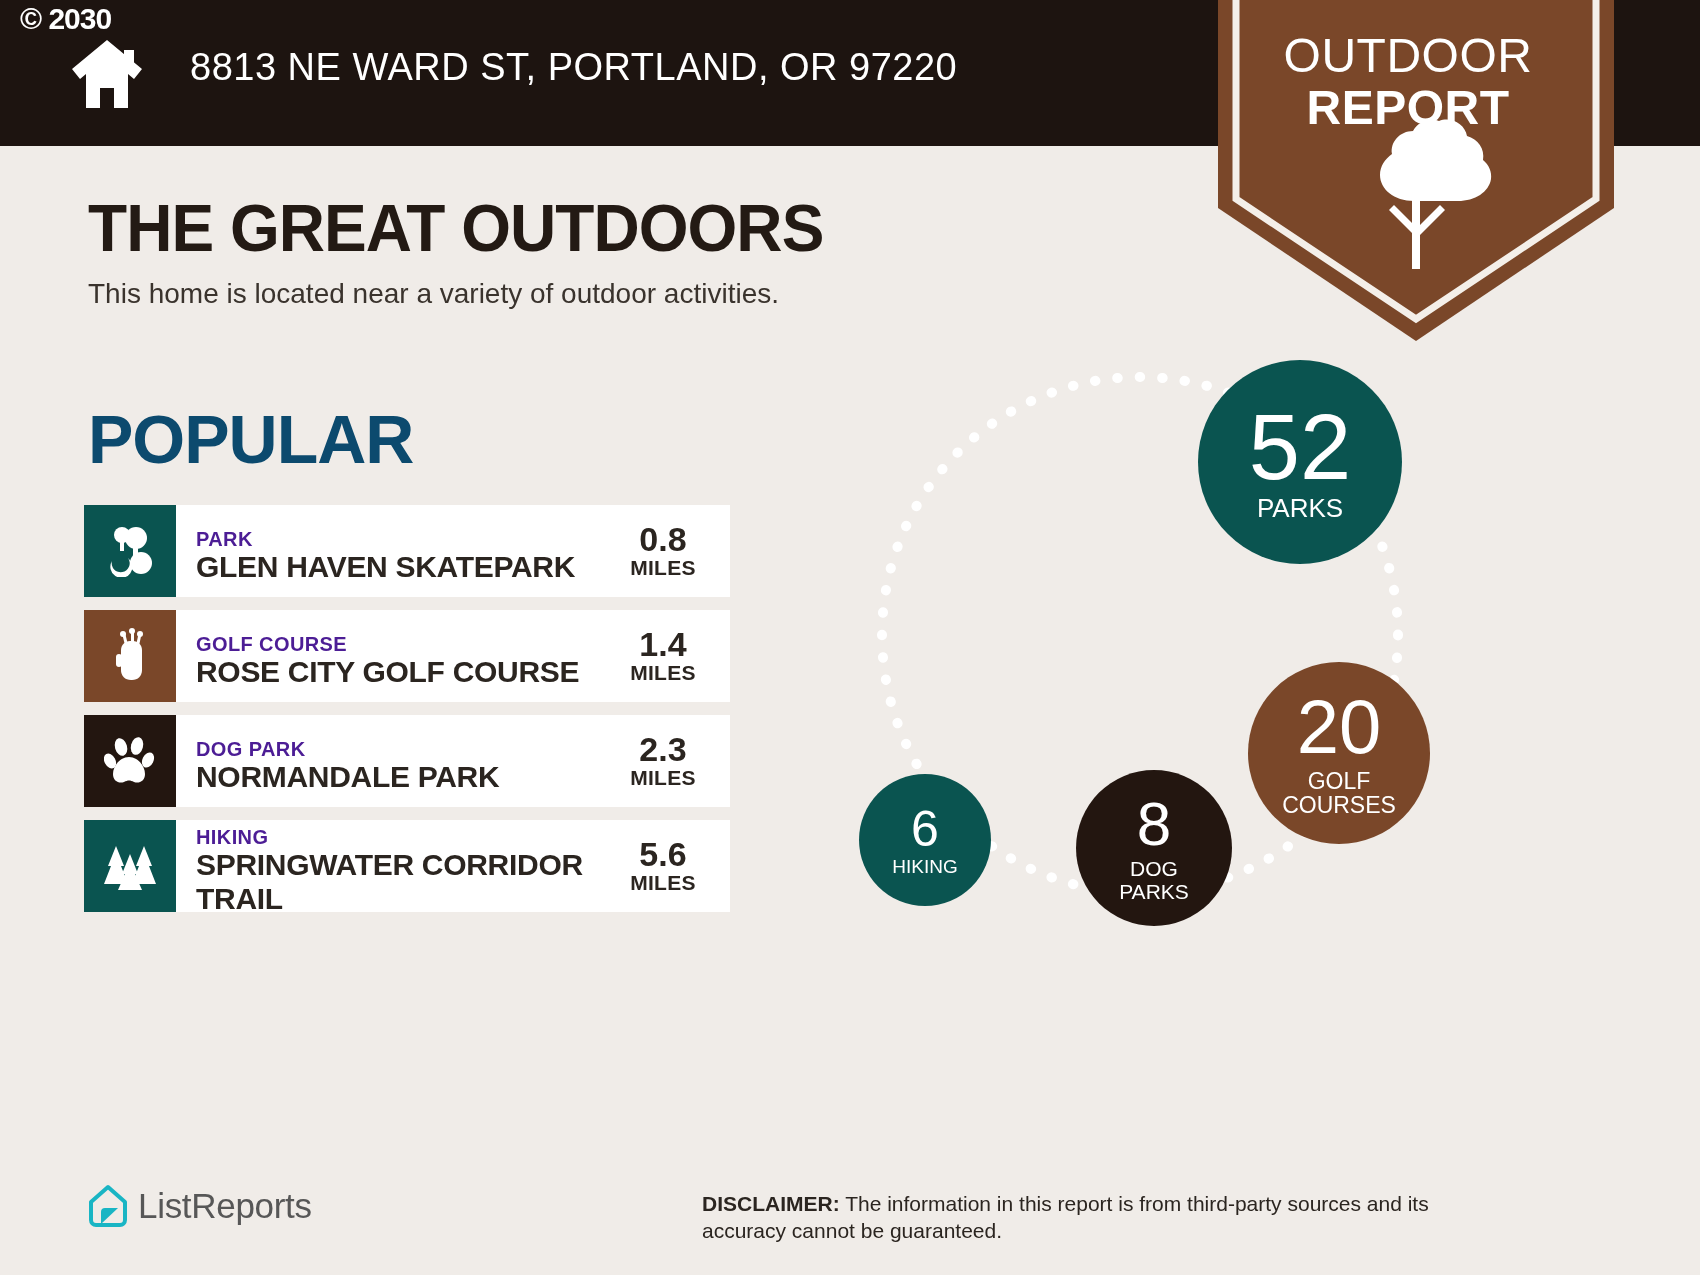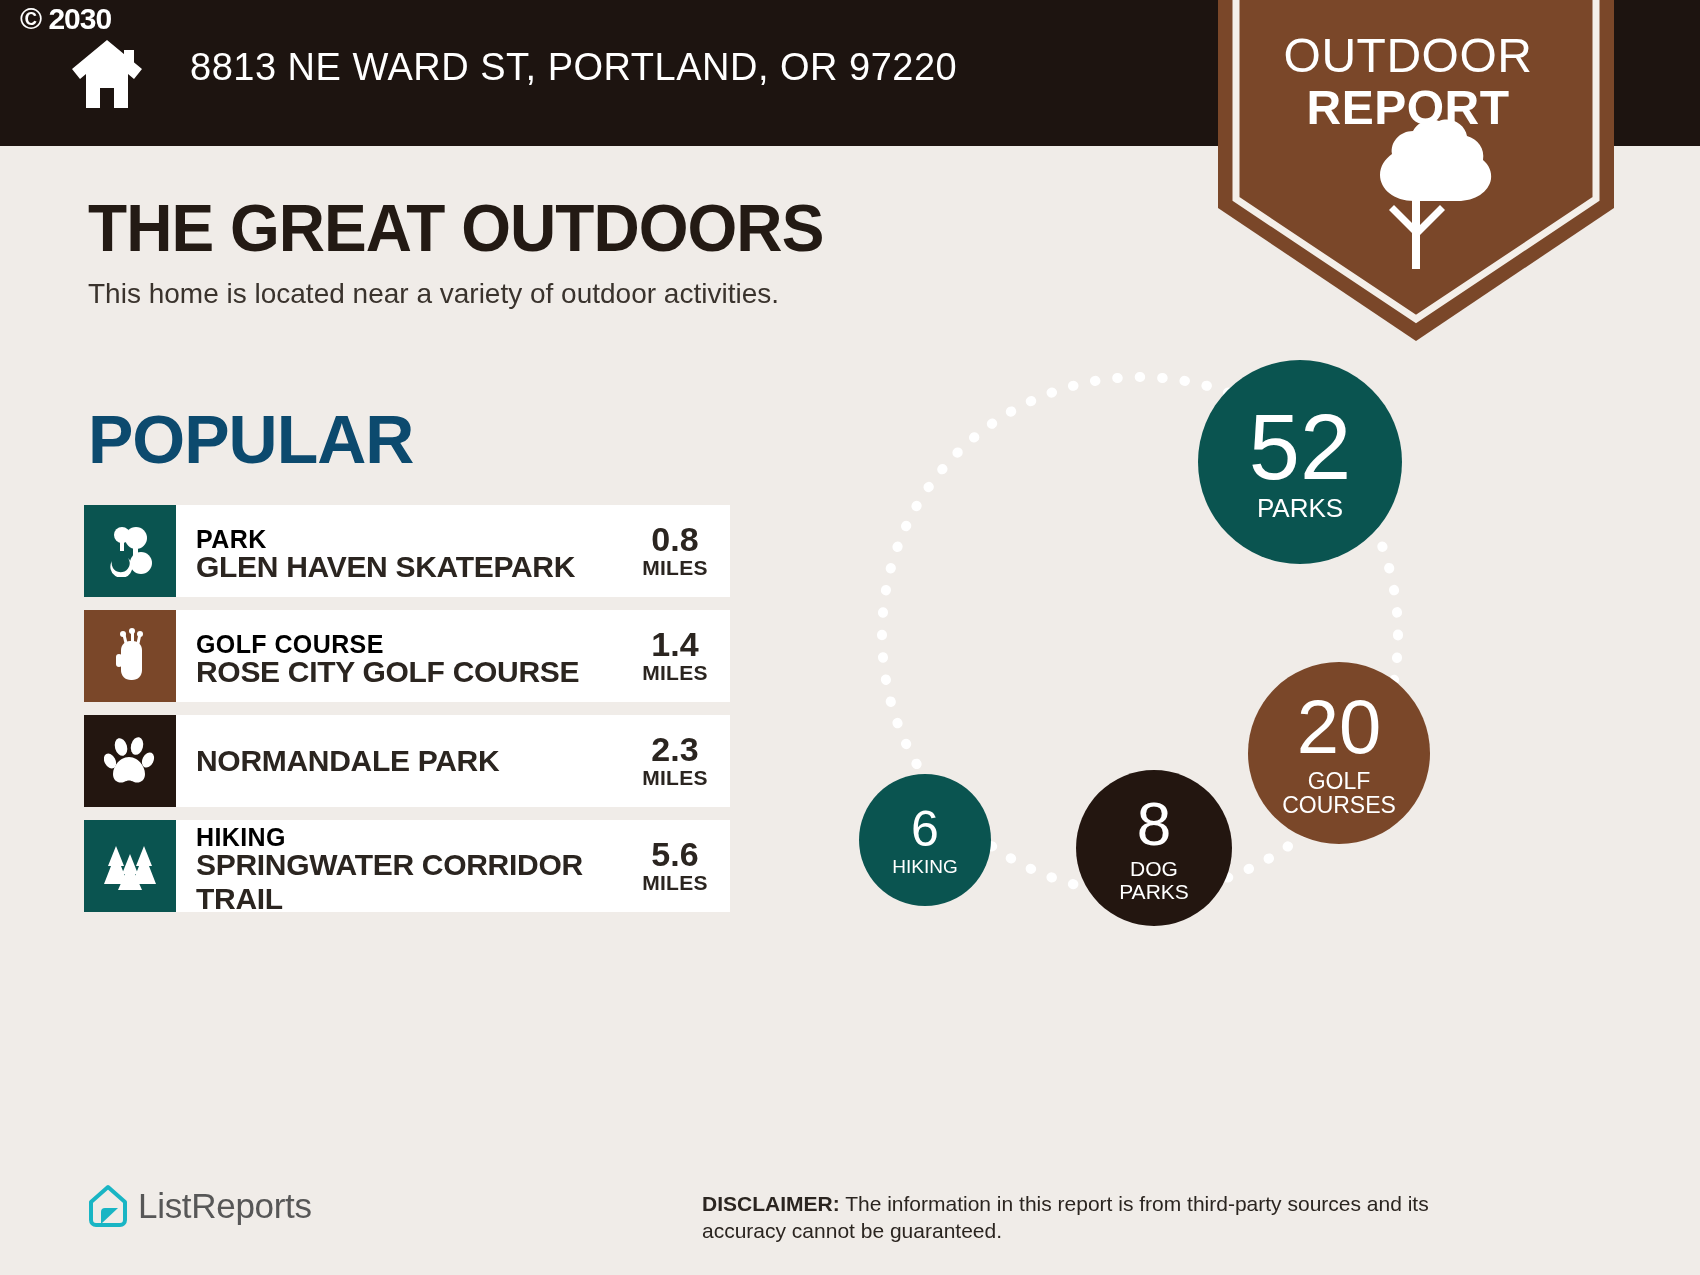--- a/index.html
+++ b/index.html
@@ -73,27 +73,27 @@
   }
   .row-icon{
     width:92px;height:92px;flex:0 0 92px;
     display:flex;align-items:center;justify-content:center;
   }
   .row-icon svg{display:block;}
   .row-body{
     flex:1 1 auto;padding-left:20px;display:flex;flex-direction:column;justify-content:center;
   }
   .row-cat{
-    font-size:25px;font-weight:bold;letter-spacing:0.4px;color:#000000;line-height:22px;margin-top:10px;
+    font-size:20px;font-weight:bold;letter-spacing:0.4px;color:#4c1d95;line-height:22px;margin-top:10px;
   }
   .row-name{
     font-size:30px;font-weight:bold;letter-spacing:-0.3px;color:#2b2520;line-height:34px;
   }
   .row-dist{
-    flex:0 0 110px;text-align:center;
+    flex:0 0 110px;text-align:center;padding-right:12px;
     display:flex;flex-direction:column;justify-content:center;align-items:center;
   }
   .row-dist .num{font-size:34px;font-weight:bold;color:#2b2520;line-height:34px;}
   .row-dist .unit{font-size:21px;font-weight:bold;color:#2b2520;line-height:24px;letter-spacing:0.3px;}
 
   
   .diagram{position:absolute;left:820px;top:350px;width:680px;height:660px;}
   .dotpath{position:absolute;left:0;top:0;}
   .bubble{
     position:absolute;border-radius:50%;
@@ -223,20 +223,21 @@
     <div class="row-icon" style="background:#231610">
       <svg width="52" height="52" viewBox="0 0 52 52">
         <ellipse cx="17" cy="12" rx="6" ry="9" fill="#fff" transform="rotate(-16 17 12)"></ellipse>
         <ellipse cx="33" cy="11" rx="6" ry="9" fill="#fff" transform="rotate(14 33 11)"></ellipse>
         <ellipse cx="6" cy="26" rx="5.5" ry="8" fill="#fff" transform="rotate(-28 6 26)"></ellipse>
         <ellipse cx="44" cy="25" rx="5.5" ry="8" fill="#fff" transform="rotate(26 44 25)"></ellipse>
         <path d="M25 22 c9 0 16 9 16 17 c0 7 -6 10 -11 8 c-4 -2 -6 -2 -10 0 c-5 2 -11 -1 -11 -8 c0 -8 7 -17 16 -17 Z" fill="#fff"></path>
       </svg>
     </div>
     <div class="row-body">
+      <div class="row-cat">DOG PARK</div>
       <div class="row-name">NORMANDALE PARK</div>
     </div>
     <div class="row-dist">
       <div class="num">2.3</div>
       <div class="unit">MILES</div>
     </div>
   </div>
 
   <div class="row">
     <div class="row-icon" style="background:#0a5450">

